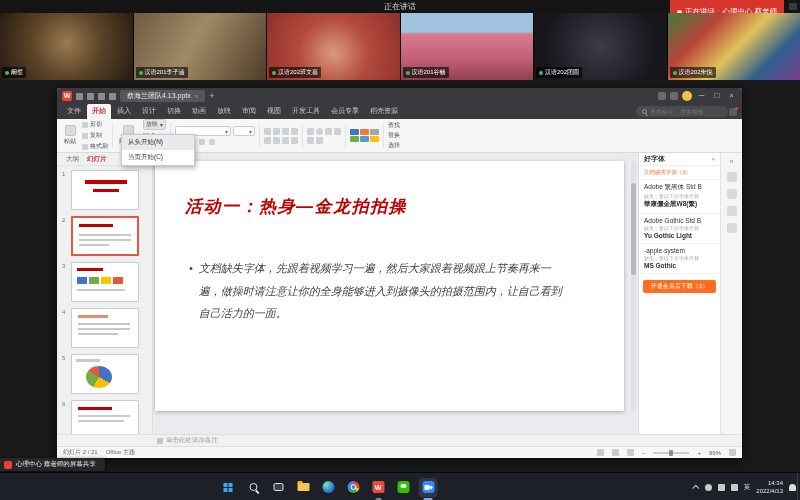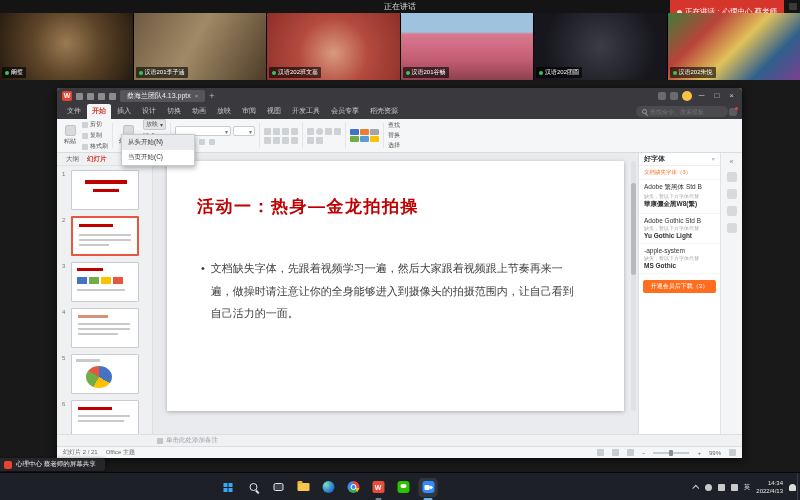--- a/index.html
+++ b/index.html
@@ -80,21 +80,21 @@
   .thumbs { width:96px; background:#eff0f2; border-right:1px solid #dcdee0; display:flex; flex-direction:column; overflow:hidden; }
   .thumbs-tabs { height:13px; display:flex; align-items:center; gap:8px; padding:0 9px; font-size:6.5px; color:#666; border-bottom:1px solid #e0e2e4; }
   .thumbs-tabs .active { color:#d33a2c; font-weight:bold; }
   .thumb-list { flex:1; padding:4px 6px 0 14px; display:flex; flex-direction:column; gap:6px; overflow:hidden; }
   .thumb-row { position:relative; }
   .tnum { position:absolute; left:-9px; top:1px; font-size:6px; color:#777; }
   .thumb { position:relative; width:68px; height:40px; background:#fff; border:1px solid #c9cccf; border-radius:1px; overflow:hidden; }
   .thumb.sel { border:2px solid #e5573f; }
   .thumb i { position:absolute; display:block; }
   .canvas { flex:1; background:#e9ebee; position:relative; overflow:hidden; }
-  .slide { position:absolute; left:14px; right:14px; top:8px; height:250px; background:#fff; box-shadow:0 1px 4px rgba(0,0,0,.28); }
+  .slide { position:absolute; left:2px; right:14px; top:8px; height:250px; background:#fff; box-shadow:0 1px 4px rgba(0,0,0,.28);font-style:italic; }
   .slide-title { position:absolute; left:30px; top:34px; font-size:17px; font-weight:bold; color:#c00000; letter-spacing:1.5px; white-space:nowrap; }
   .slide-body { position:absolute; left:34px; top:96px; width:380px; display:flex; gap:6px; font-size:11px; color:#3f3f3f; line-height:2.05; }
   .slide-body .bullet { flex:none; }
   .vscroll { position:absolute; right:2px; top:8px; width:5px; height:250px; background:#dfe1e4; border-radius:3px; }
   .vthumb { position:absolute; left:0; top:22px; width:5px; height:92px; background:#b7babd; border-radius:3px; }
   
   .fontspanel { width:82px; background:#fff; border-left:1px solid #dcdee0; display:flex; flex-direction:column; }
   .fp-head { height:13px; display:flex; align-items:center; gap:3px; padding:0 5px; border-bottom:1px solid #eee; font-size:7px; font-weight:bold; color:#333; }
   .fp-head .fx { margin-left:auto; color:#999; font-size:6px; font-weight:normal; }
   .fp-section { font-size:5.5px; color:#ff6d1f; padding:3px 5px; border-bottom:1px solid #f4f4f4; }

